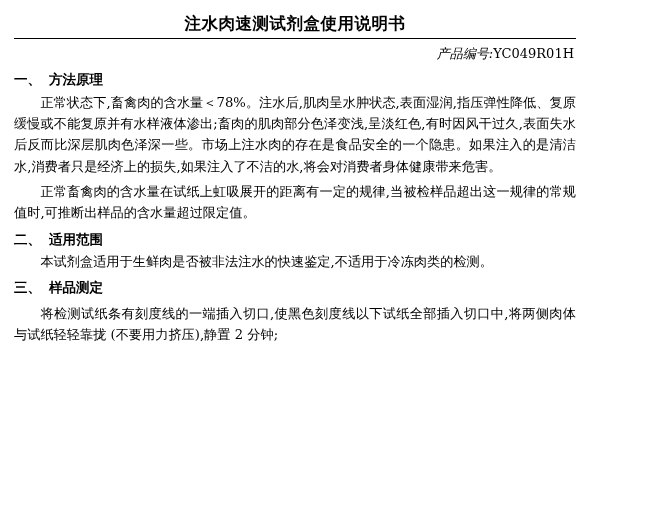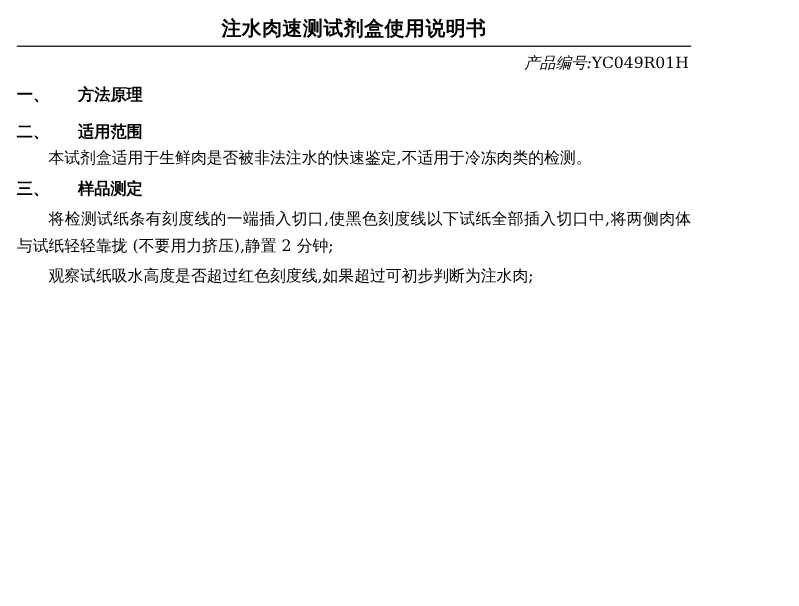--- a/index.html
+++ b/index.html
@@ -49,21 +49,21 @@
     font-size: 13.5px;
     font-weight: bold;
     margin: 5px 0 2px 0;
     line-height: 1.5;
   }
   .section-heading .sec-num {
     display: inline-block;
     min-width: 18px;
   }
   .section-heading .sec-label {
-    margin-left: 24px;
+    margin-left: 8px;
   }
   p.body-text {
     font-size: 13.2px;
     line-height: 1.62;
     margin: 0 0 1px 0;
     text-align: justify;
     text-justify: inter-ideograph;
     text-indent: 2em;
   }
   .spacer-sm { height: 3px; }
@@ -76,29 +76,30 @@
   <div class="doc-title">注水肉速测试剂盒使用说明书</div>
   <hr class="title-rule">
 
   <div class="product-code">
     <span>产品编号:</span><span class="code-value">YC049R01H</span>
   </div>
 
   <div class="section-heading">
     <span class="sec-num">一、</span><span class="sec-label">方法原理</span>
   </div>
+  <p class="body-text">正常状态下,畜禽肉的含水量＜78%。注水后,肌肉呈水肿状态,表面湿润,指压弹性降低、复原缓慢或不能复原并有水样液体渗出;畜肉的肌肉部分色泽变浅,呈淡红色,有时因风干过久,表面失水后反而比深层肌肉色泽深一些。市场上注水肉的存在是食品安全的一个隐患。如果注入的是清洁水,消费者只是经济上的损失,如果注入了不洁的水,将会对消费者身体健康带来危害。</p>
   <div class="spacer-sm"></div>
+  <p class="body-text">正常畜禽肉的含水量在试纸上虹吸展开的距离有一定的规律,当被检样品超出这一规律的常规值时,可推断出样品的含水量超过限定值。</p>
 
   <div class="section-heading">
     <span class="sec-num">二、</span><span class="sec-label">适用范围</span>
   </div>
   <p class="body-text">本试剂盒适用于生鲜肉是否被非法注水的快速鉴定,不适用于冷冻肉类的检测。</p>
 
   <div class="section-heading">
     <span class="sec-num">三、</span><span class="sec-label">样品测定</span>
   </div>
   <div class="spacer-sm"></div>
   <p class="body-text">将检测试纸条有刻度线的一端插入切口,使黑色刻度线以下试纸全部插入切口中,将两侧肉体与试纸轻轻靠拢 (不要用力挤压),静置 2 分钟;</p>
   <div class="spacer-sm"></div>
-  <p class="body-text">观察试纸吸水高度是否超过红色刻度线,如果超过可初步判断为注水肉;</p>
   <div class="spacer-sm"></div>
 
 </div>
 
 </body></html>

